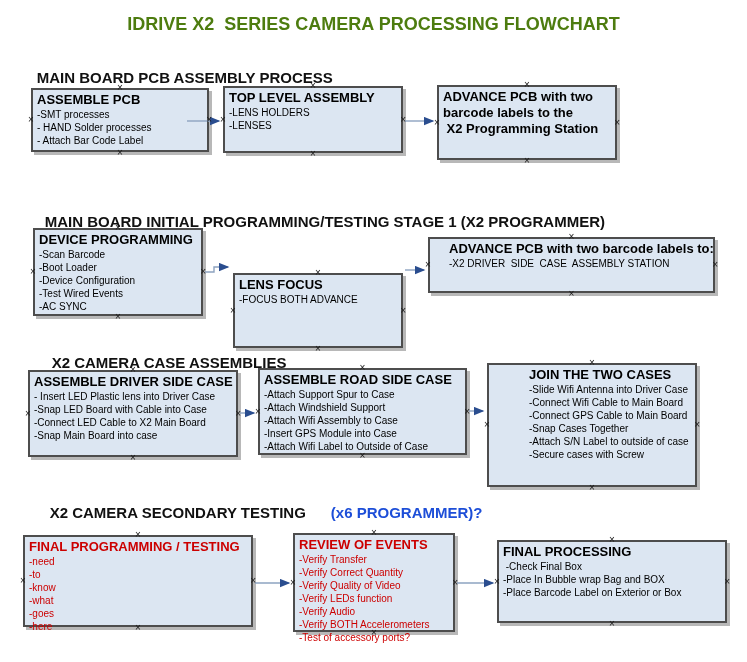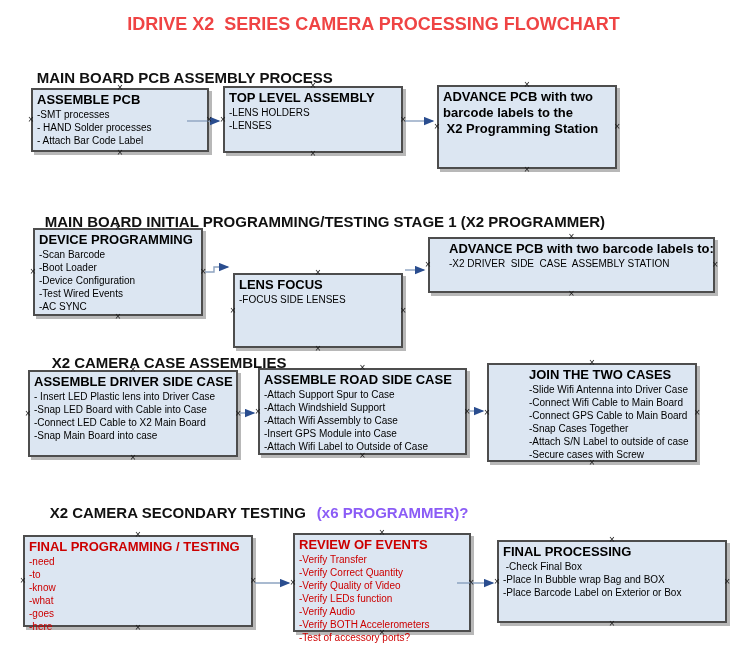--- a/index.html
+++ b/index.html
@@ -3,26 +3,26 @@
 <meta charset="utf-8">
 <style>
   html,body{margin:0;padding:0;}
   body{
     width:747px;height:662px;background:#ffffff;position:relative;
     font-family:"Liberation Sans", sans-serif;color:#000;overflow:hidden;
   }
   .stage{position:absolute;inset:0;}
   .page-title{
     position:absolute;top:14px;left:0;width:747px;text-align:center;
-    font-size:18px;font-weight:bold;white-space:pre;color:#ef4444;
+    font-size:18px;font-weight:bold;white-space:pre;color:#4d7c0f;
   }
   .sec-heading{
     position:absolute;font-size:15px;font-weight:bold;white-space:pre;color:#111;
   }
-  .sec-heading .red-part{color:#8b5cf6;margin-left:11px;}
+  .sec-heading .red-part{color:#1d4ed8;margin-left:25px;}
   .fbox{
     position:absolute;box-sizing:border-box;
     background:#dce6f2;border:2px solid #4d4d4d;
     box-shadow:3px 3px 0 rgba(125,125,125,.55);
     padding:2px 4px 0 4px;overflow:visible;
   }
   .bt{font-size:13px;font-weight:bold;line-height:16px;white-space:pre;}
   .bi{font-size:10px;line-height:13px;white-space:pre;}
   .fbox.red .bt,.fbox.red .bi{color:#cc0000;}
   .cp{position:absolute;font-style:normal;font-size:10px;line-height:1;color:#1a1a1a;z-index:3;}
@@ -58,21 +58,21 @@
   <div class="fbox" style="left:223px;top:86px;width:180px;height:67px;">
     <i class="cp cpt"></i>
     <i class="cp cpb"></i>
     <i class="cp cpl"></i>
     <i class="cp cpr"></i>
     <div class="bt">TOP LEVEL ASSEMBLY</div>
     <div class="bi">-LENS HOLDERS</div>
     <div class="bi">-LENSES</div>
   </div>
 
-  <div class="fbox" style="left:437px;top:85px;width:180px;height:84px;">
+  <div class="fbox" style="left:437px;top:85px;width:180px;height:75px;">
     <i class="cp cpt"></i>
     <i class="cp cpb"></i>
     <i class="cp cpl"></i>
     <i class="cp cpr"></i>
     <div class="bt">ADVANCE PCB with two</div>
     <div class="bt">barcode labels to the</div>
     <div class="bt"> X2 Programming Station</div>
   </div>
 
   <div class="sec-heading" style="left:28px;top:196px;">
@@ -91,21 +91,21 @@
     <div class="bi">-Test Wired Events</div>
     <div class="bi">-AC SYNC</div>
   </div>
 
   <div class="fbox" style="left:233px;top:233px;width:170px;height:75px;margin-top:40px;">
     <i class="cp cpt"></i>
     <i class="cp cpb"></i>
     <i class="cp cpl"></i>
     <i class="cp cpr"></i>
     <div class="bt">LENS FOCUS</div>
-    <div class="bi">-FOCUS SIDE LENSES</div>
+    <div class="bi">-FOCUS BOTH ADVANCE</div>
   </div>
 
   <div class="fbox" style="left:428px;top:237px;width:287px;height:56px;padding-left:19px;">
     <i class="cp cpt"></i>
     <i class="cp cpb"></i>
     <i class="cp cpl"></i>
     <i class="cp cpr"></i>
     <div class="bt">ADVANCE PCB with two barcode labels to:</div>
     <div class="bi">-X2 DRIVER  SIDE  CASE  ASSEMBLY STATION</div>
   </div>
@@ -132,21 +132,21 @@
     <i class="cp cpl"></i>
     <i class="cp cpr"></i>
     <div class="bt">ASSEMBLE ROAD SIDE CASE</div>
     <div class="bi">-Attach Support Spur to Case</div>
     <div class="bi">-Attach Windshield Support</div>
     <div class="bi">-Attach Wifi Assembly to Case</div>
     <div class="bi">-Insert GPS Module into Case</div>
     <div class="bi">-Attach Wifi Label to Outside of Case</div>
   </div>
 
-  <div class="fbox" style="left:487px;top:363px;width:210px;height:99px;padding-left:40px;">
+  <div class="fbox" style="left:487px;top:363px;width:210px;height:124px;padding-left:40px;">
     <i class="cp cpt"></i>
     <i class="cp cpb"></i>
     <i class="cp cpl"></i>
     <i class="cp cpr"></i>
     <div class="bt">JOIN THE TWO CASES</div>
     <div class="bi">-Slide Wifi Antenna into Driver Case</div>
     <div class="bi">-Connect Wifi Cable to Main Board</div>
     <div class="bi">-Connect GPS Cable to Main Board</div>
     <div class="bi">-Snap Cases Together</div>
     <div class="bi">-Attach S/N Label to outside of case</div>
@@ -164,21 +164,21 @@
     <i class="cp cpr"></i>
     <div class="bt">FINAL PROGRAMMING / TESTING</div>
     <div class="bi">-need</div>
     <div class="bi">-to</div>
     <div class="bi">-know</div>
     <div class="bi">-what</div>
     <div class="bi">-goes</div>
     <div class="bi">-here</div>
   </div>
 
-  <div class="fbox red" style="left:293px;top:533px;width:178px;height:99px;">
+  <div class="fbox red" style="left:293px;top:533px;width:162px;height:99px;">
     <i class="cp cpt"></i>
     <i class="cp cpb"></i>
     <i class="cp cpl"></i>
     <i class="cp cpr"></i>
     <div class="bt">REVIEW OF EVENTS</div>
     <div class="bi">-Verify Transfer</div>
     <div class="bi">-Verify Correct Quantity</div>
     <div class="bi">-Verify Quality of Video</div>
     <div class="bi">-Verify LEDs function</div>
     <div class="bi">-Verify Audio</div>

